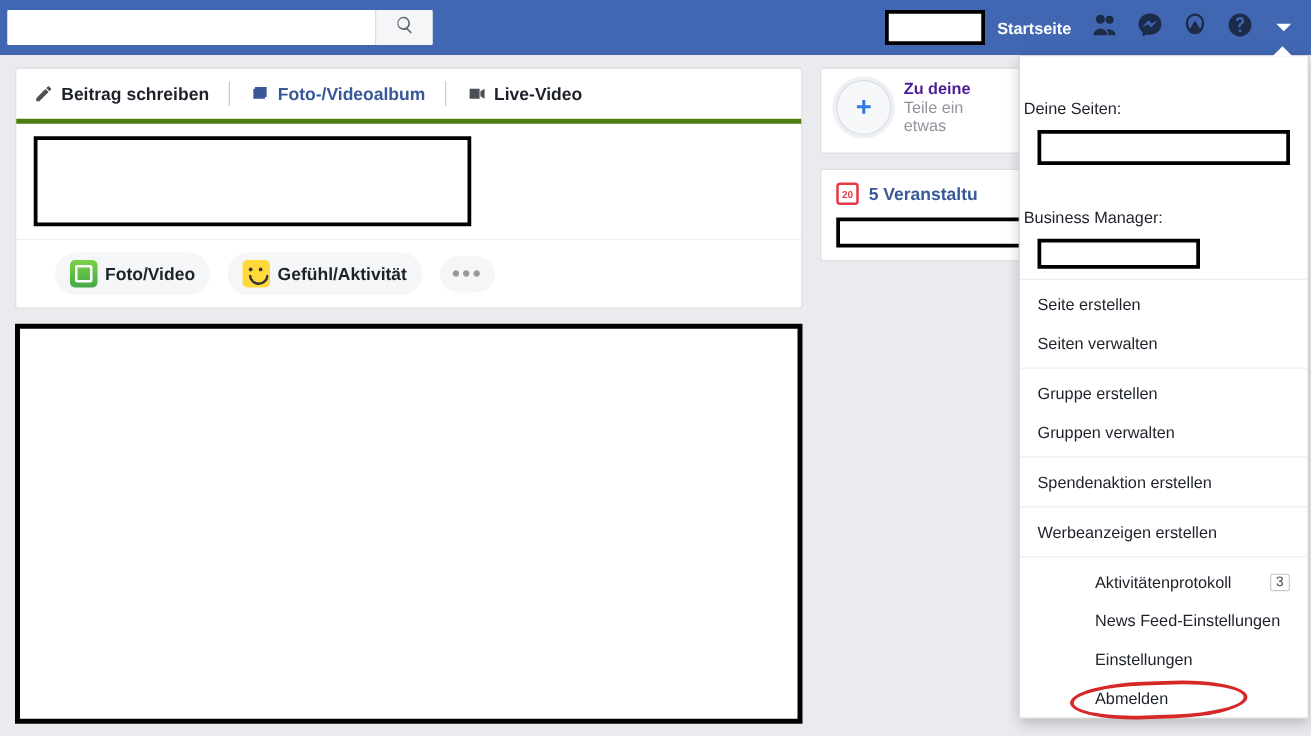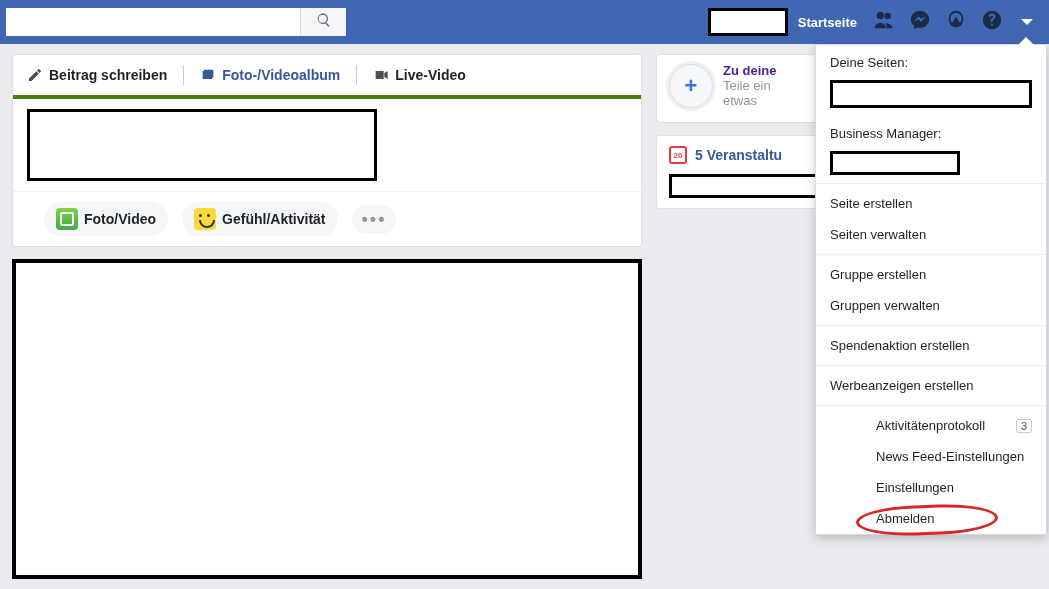--- a/index.html
+++ b/index.html
@@ -56,21 +56,21 @@
   .small-redact { border: 3px solid #000; background: #fff; height: 24px; margin: 0 12px 10px; }
   .sugg-item { display: flex; align-items: center; gap: 10px; padding: 8px 12px; cursor: pointer; }
   .sugg-avatar { width: 42px; height: 42px; background: #333; border-radius: 6px; display: flex; align-items: center; justify-content: center; color: #ff8c1a; font-weight: bold; font-size: 22px; }
   .sugg-text .n1 { color: #385898; font-weight: bold; font-size: 14px; }
   .sugg-text .n2 { color: #90949c; font-size: 13px; }
   .dark-block { background: #4b4f52; height: 90px; margin: 6px 12px 0; border-radius: 3px 3px 0 0; }
 
   
   .dropdown { position: absolute; right: 2px; top: 44px; width: 232px; background: #fff; border: 1px solid rgba(0,0,0,.15); box-shadow: 0 4px 10px rgba(0,0,0,.2); font-size: 13px; z-index: 100; }
   .dd-arrow { position: absolute; top: -8px; right: 12px; width: 0; height: 0; border-left: 8px solid transparent; border-right: 8px solid transparent; border-bottom: 8px solid #fff; }
-  .dd-header { color: #1d2129; padding: 10px 14px 6px; font-size: 13px; }
+  .dd-header { color: #1d2129; padding: 10px 3px 6px; font-size: 13px; margin-top: 24px; }
   .dd-redact { border: 3px solid #000; background: #fff; margin: 4px 14px 8px; height: 28px; }
   .dd-redact.small { width: 130px; height: 24px; }
   .dd-sep { height: 1px; background: #eceff1; margin: 4px 0; }
   .dd-item { padding: 8px 14px; color: #1d2129; cursor: pointer; display: flex; justify-content: space-between; align-items: center; }
   .dd-badge { border: 1px solid #ccc; border-radius: 2px; padding: 0 4px; font-size: 11px; color: #4b4f56; }
   .red-circle { position: absolute; border: 3px solid #d62828; border-radius: 50%/60%; width: 142px; height: 30px; right: 48px; bottom: -1px; transform: rotate(-2deg); pointer-events: none; }
   .dd-block { position: relative; padding-left: 46px; }
 
   .pencil-icon, .lib-icon, .cam-icon { display: inline-flex; }
   .pencil-icon svg, .lib-icon svg, .cam-icon svg { width: 16px; height: 16px; fill: #4b4f56; }

